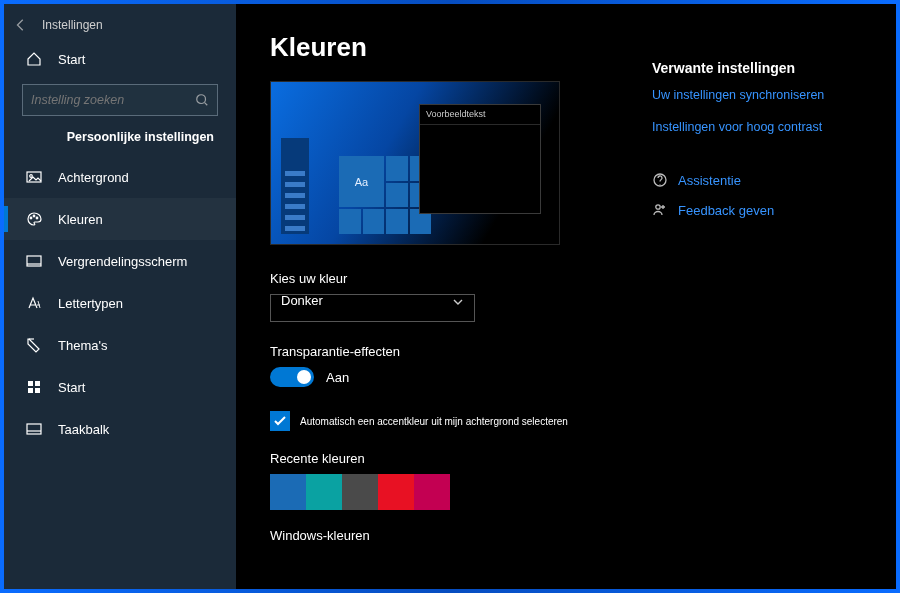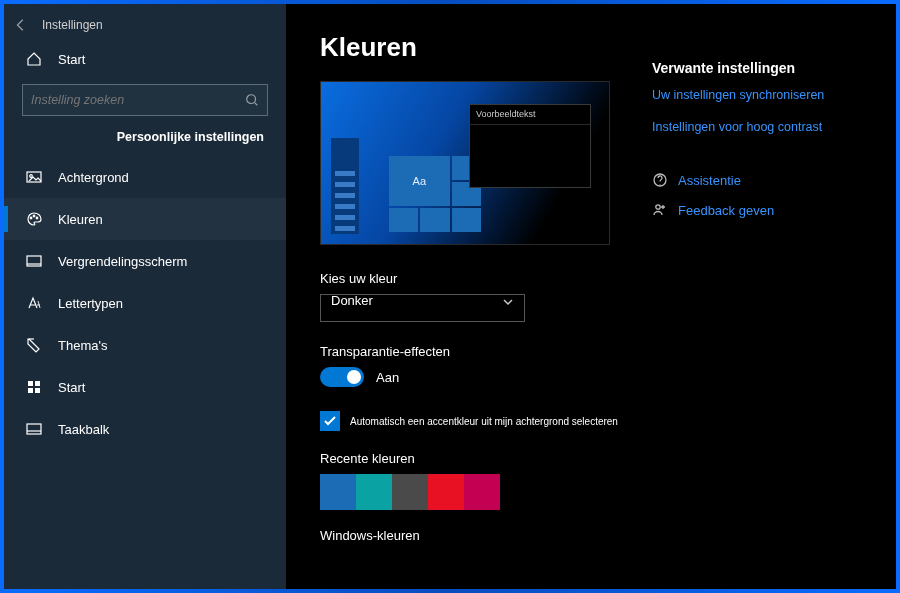--- a/index.html
+++ b/index.html
@@ -1,42 +1,42 @@
 <!DOCTYPE html>
 <html><head>
 <meta charset="utf-8">
 <style>
   * { box-sizing: border-box; margin: 0; padding: 0; font-family: "Segoe UI", sans-serif; }
   body { width: 900px; height: 593px; overflow: hidden; background: linear-gradient(90deg,#0a6cff 0%,#064dc0 50%,#0a6cff 100%); }
   .window { position: absolute; top:4px; left:4px; right:4px; bottom:4px; background:#000; display:flex; }
-  .sidebar { width:282px; background:#1b2a39; color:#fff; display:flex; flex-direction:column; padding-top:6px; }
+  .sidebar { width:232px; background:#1b2a39; color:#fff; display:flex; flex-direction:column; padding-top:6px; }
   .titlebar { display:flex; align-items:center; height:30px; padding-left:10px; font-size:12px; color:#d0d0d0;}
   .back-icon { width:14px; height:14px; margin-right:14px; opacity:.7;}
   .home-row { display:flex; align-items:center; height:38px; padding:0 22px; font-size:13px; cursor:pointer;}
   .home-row svg { width:16px; height:16px; margin-right:16px; }
   .search-box { margin:6px 18px 14px 18px; height:32px; border:1px solid #5a6b7a; background:#20313f; display:flex; align-items:center; padding:0 8px;}
   .search-box input { flex:1; background:transparent; border:none; outline:none; color:#ccc; font-size:12.5px; font-style:italic;}
   .search-box svg { width:14px; height:14px; opacity:.7;}
   .section-header { padding:0 22px 12px 22px; font-size:12.5px; font-weight:600;text-align:right; }
   .nav { list-style:none; }
   .nav li { display:flex; align-items:center; height:42px; padding:0 22px; font-size:13px; cursor:pointer; position:relative;}
   .nav li svg { width:16px; height:16px; margin-right:16px; flex:none;}
   .nav li.active::before { content:""; position:absolute; left:0; top:8px; bottom:8px; width:4px; background:#0078d4;}
   .nav li.active { background:rgba(255,255,255,.04);}
   .main { flex:1; background:#000; color:#fff; padding:28px 34px 0 34px; display:flex; overflow:hidden;}
   .content { flex:1; min-width:0; padding-right:30px;}
   .content h1 { font-size:26px; font-weight:600; margin-bottom:18px;}
   .preview { width:290px; height:164px; background:linear-gradient(120deg,#0a6de0 0%,#0546a3 40%,#000 80%); border:1px solid #2a2a2a; position:relative; margin-bottom:26px;}
   .preview-taskbar { position:absolute; left:10px; bottom:10px; width:150px; height:96px; }
   .preview-taskbar .col { position:absolute; left:0; top:0; bottom:0; width:28px; background:#063a7a; display:flex; flex-direction:column; justify-content:flex-end;}
   .preview-taskbar .col span{ display:block; height:5px; margin:3px 4px; background:#3a7bc8;}
-  .tiles { position:absolute; left:32px; top:18px; right:0; bottom:0; display:grid; grid-template-columns:repeat(3,1fr); grid-template-rows:repeat(3,1fr); gap:2px;margin-left:26px;}
+  .tiles { position:absolute; left:32px; top:18px; right:0; bottom:0; display:grid; grid-template-columns:repeat(4,1fr); grid-template-rows:repeat(3,1fr); gap:2px;margin-left:26px;}
   .tiles div{ background:#1b6bb5;}
   .tiles .big{ grid-column:span 2; grid-row:span 2; display:flex; align-items:center; justify-content:center; font-size:11px; color:#e3efff;}
-  .sample-window { position:absolute; right:18px; top:22px; width:122px; height:84px; background:#000; border:1px solid #3a3a3a;}
+  .sample-window { position:absolute; right:18px; top:22px; width:122px; height:110px; background:#000; border:1px solid #3a3a3a;}
   .sample-window .bar{ height:20px; border-bottom:1px solid #2a2a2a; font-size:9px; color:#ccc; padding:4px 6px;}
   .label { font-size:13px; margin-bottom:8px;}
   .select { width:205px; height:24px; border:1px solid #555; background:#000; display:flex; align-items:flex-end; justify-content:space-between; padding:13px 10px; font-size:13px; margin-bottom:22px; cursor:pointer;}
   .select svg{width:12px;height:12px;}
   .toggle-row{ display:flex; align-items:center; margin-bottom:24px;}
   .toggle{ width:44px; height:20px; border-radius:10px; background:#0078d4; position:relative; cursor:pointer;}
   .toggle::after{content:""; position:absolute; right:3px; top:3px; width:14px; height:14px; border-radius:50%; background:#fff;}
   .toggle-label{ margin-left:12px; font-size:13px;}
   h2.section { font-size:18px; font-weight:600; margin-bottom:16px;}
   .check-row{ display:flex; align-items:center; margin-bottom:20px;}

